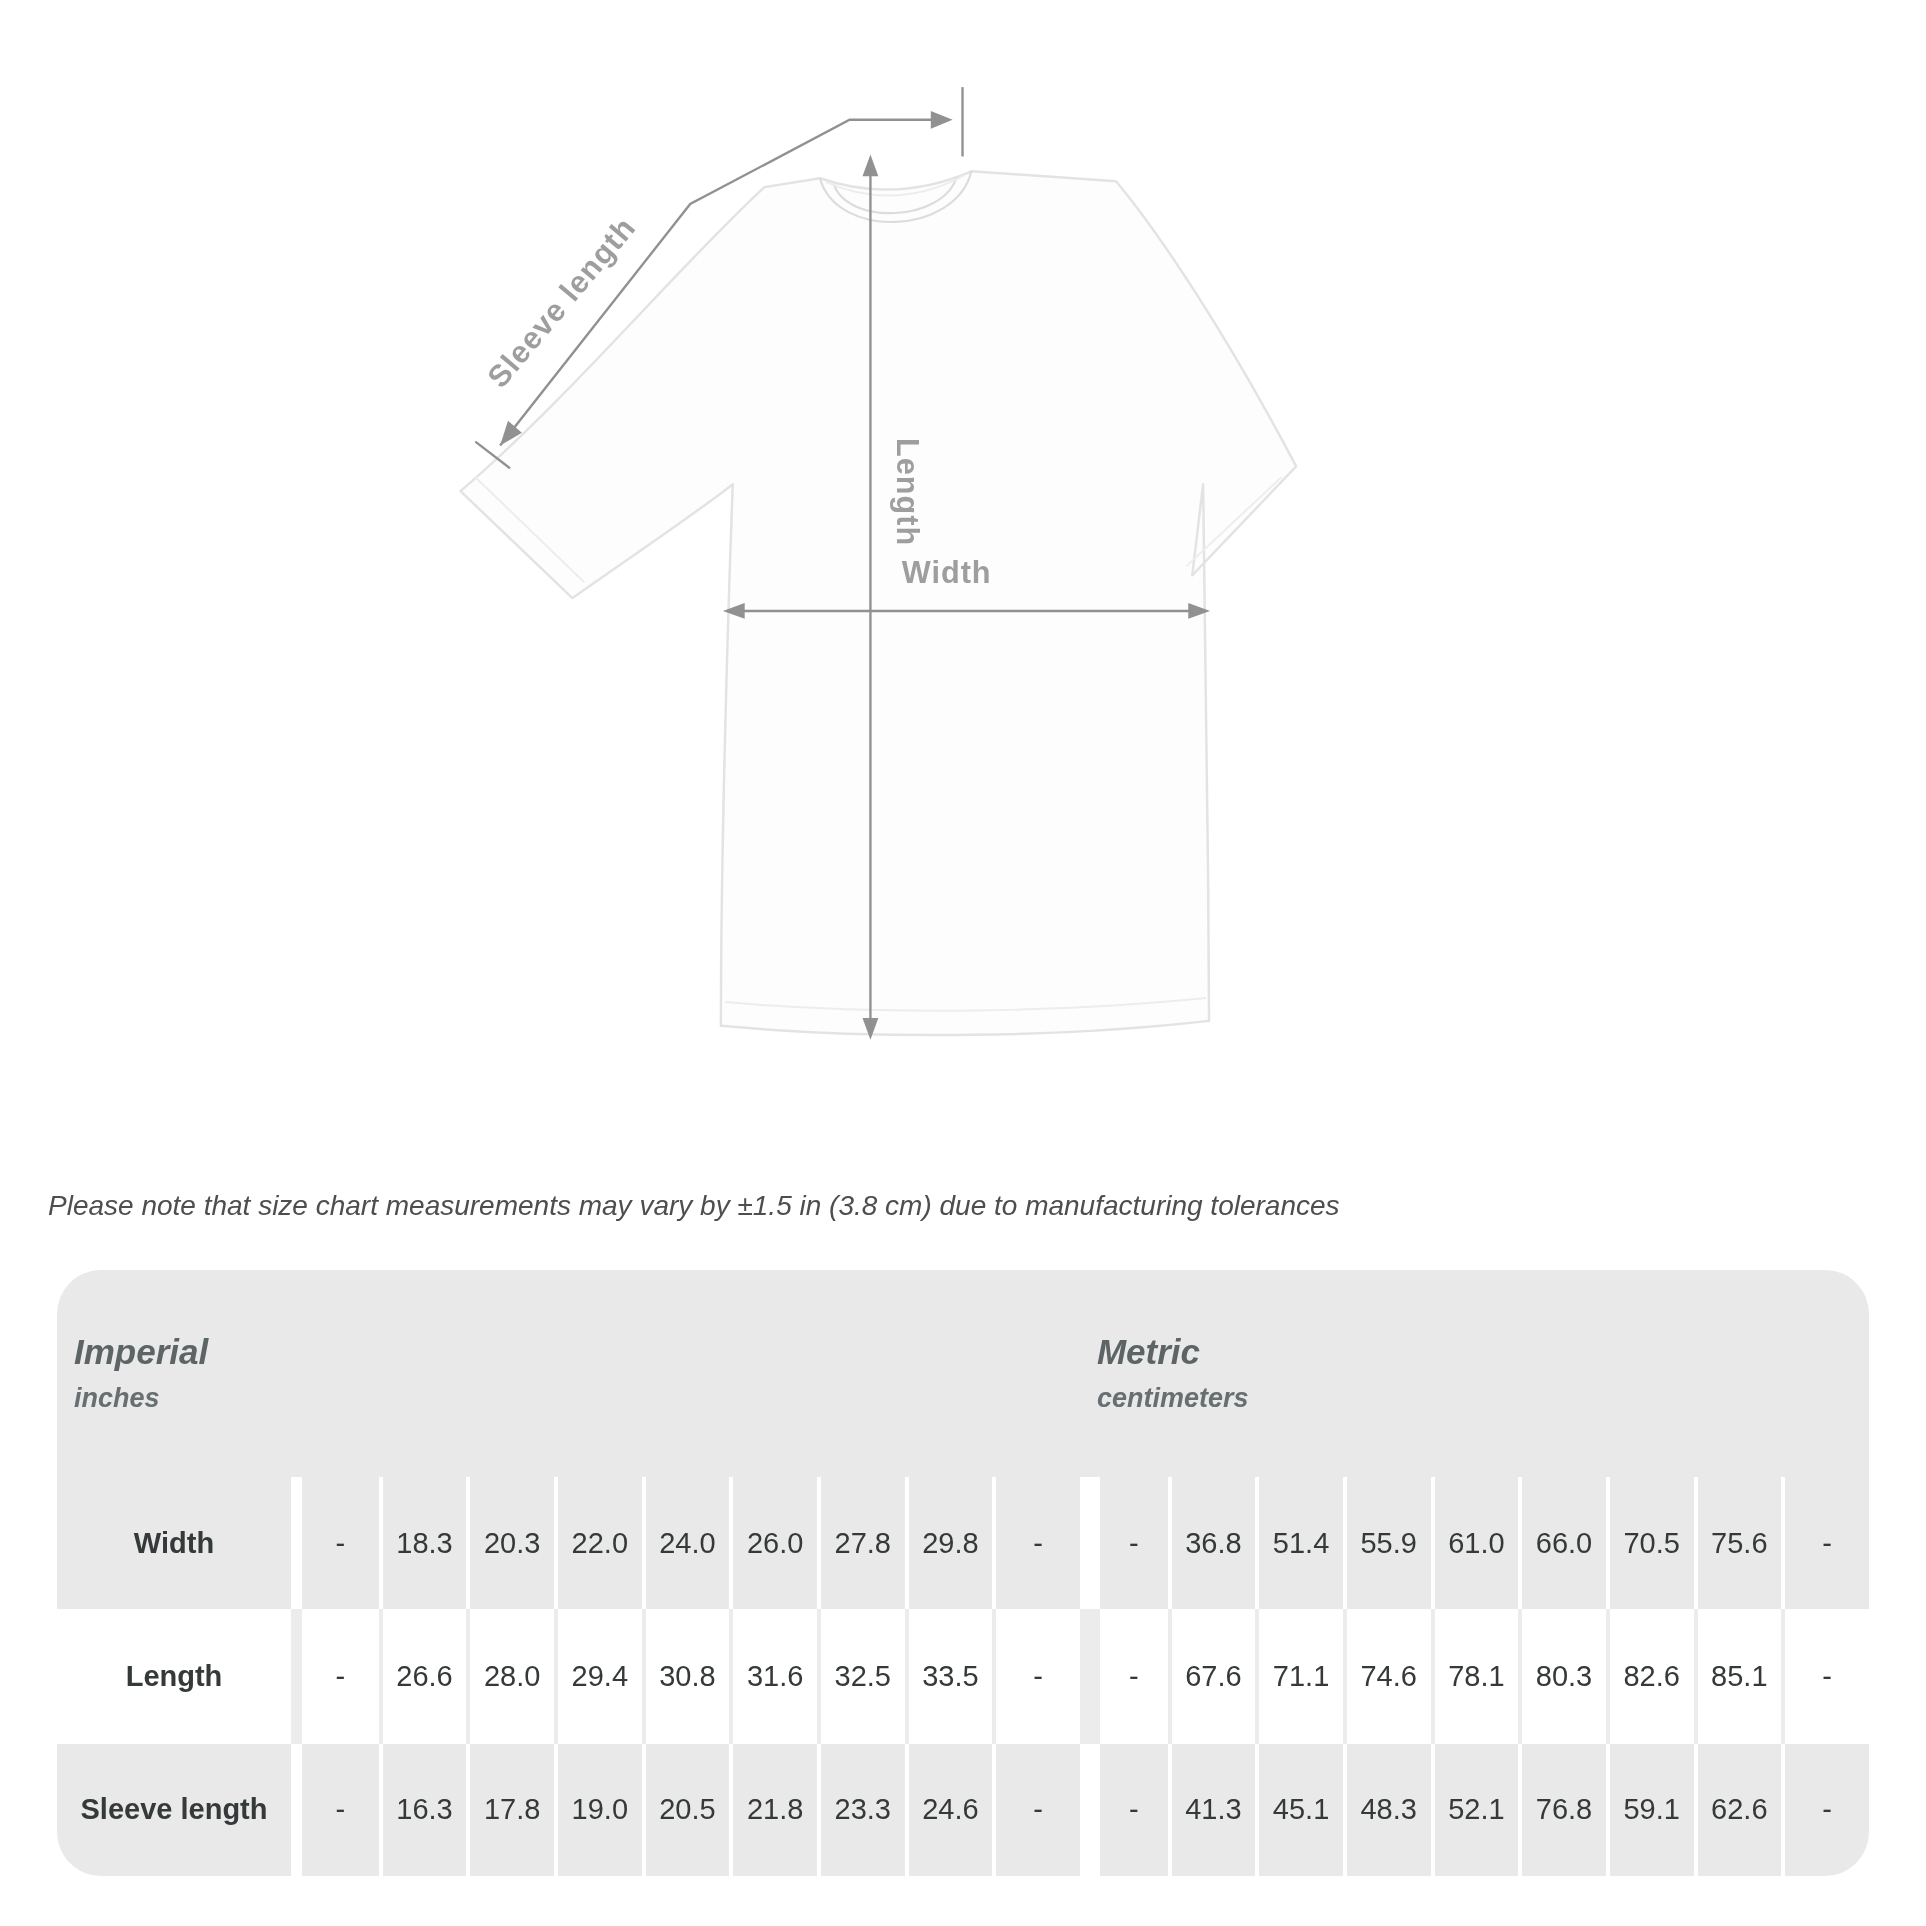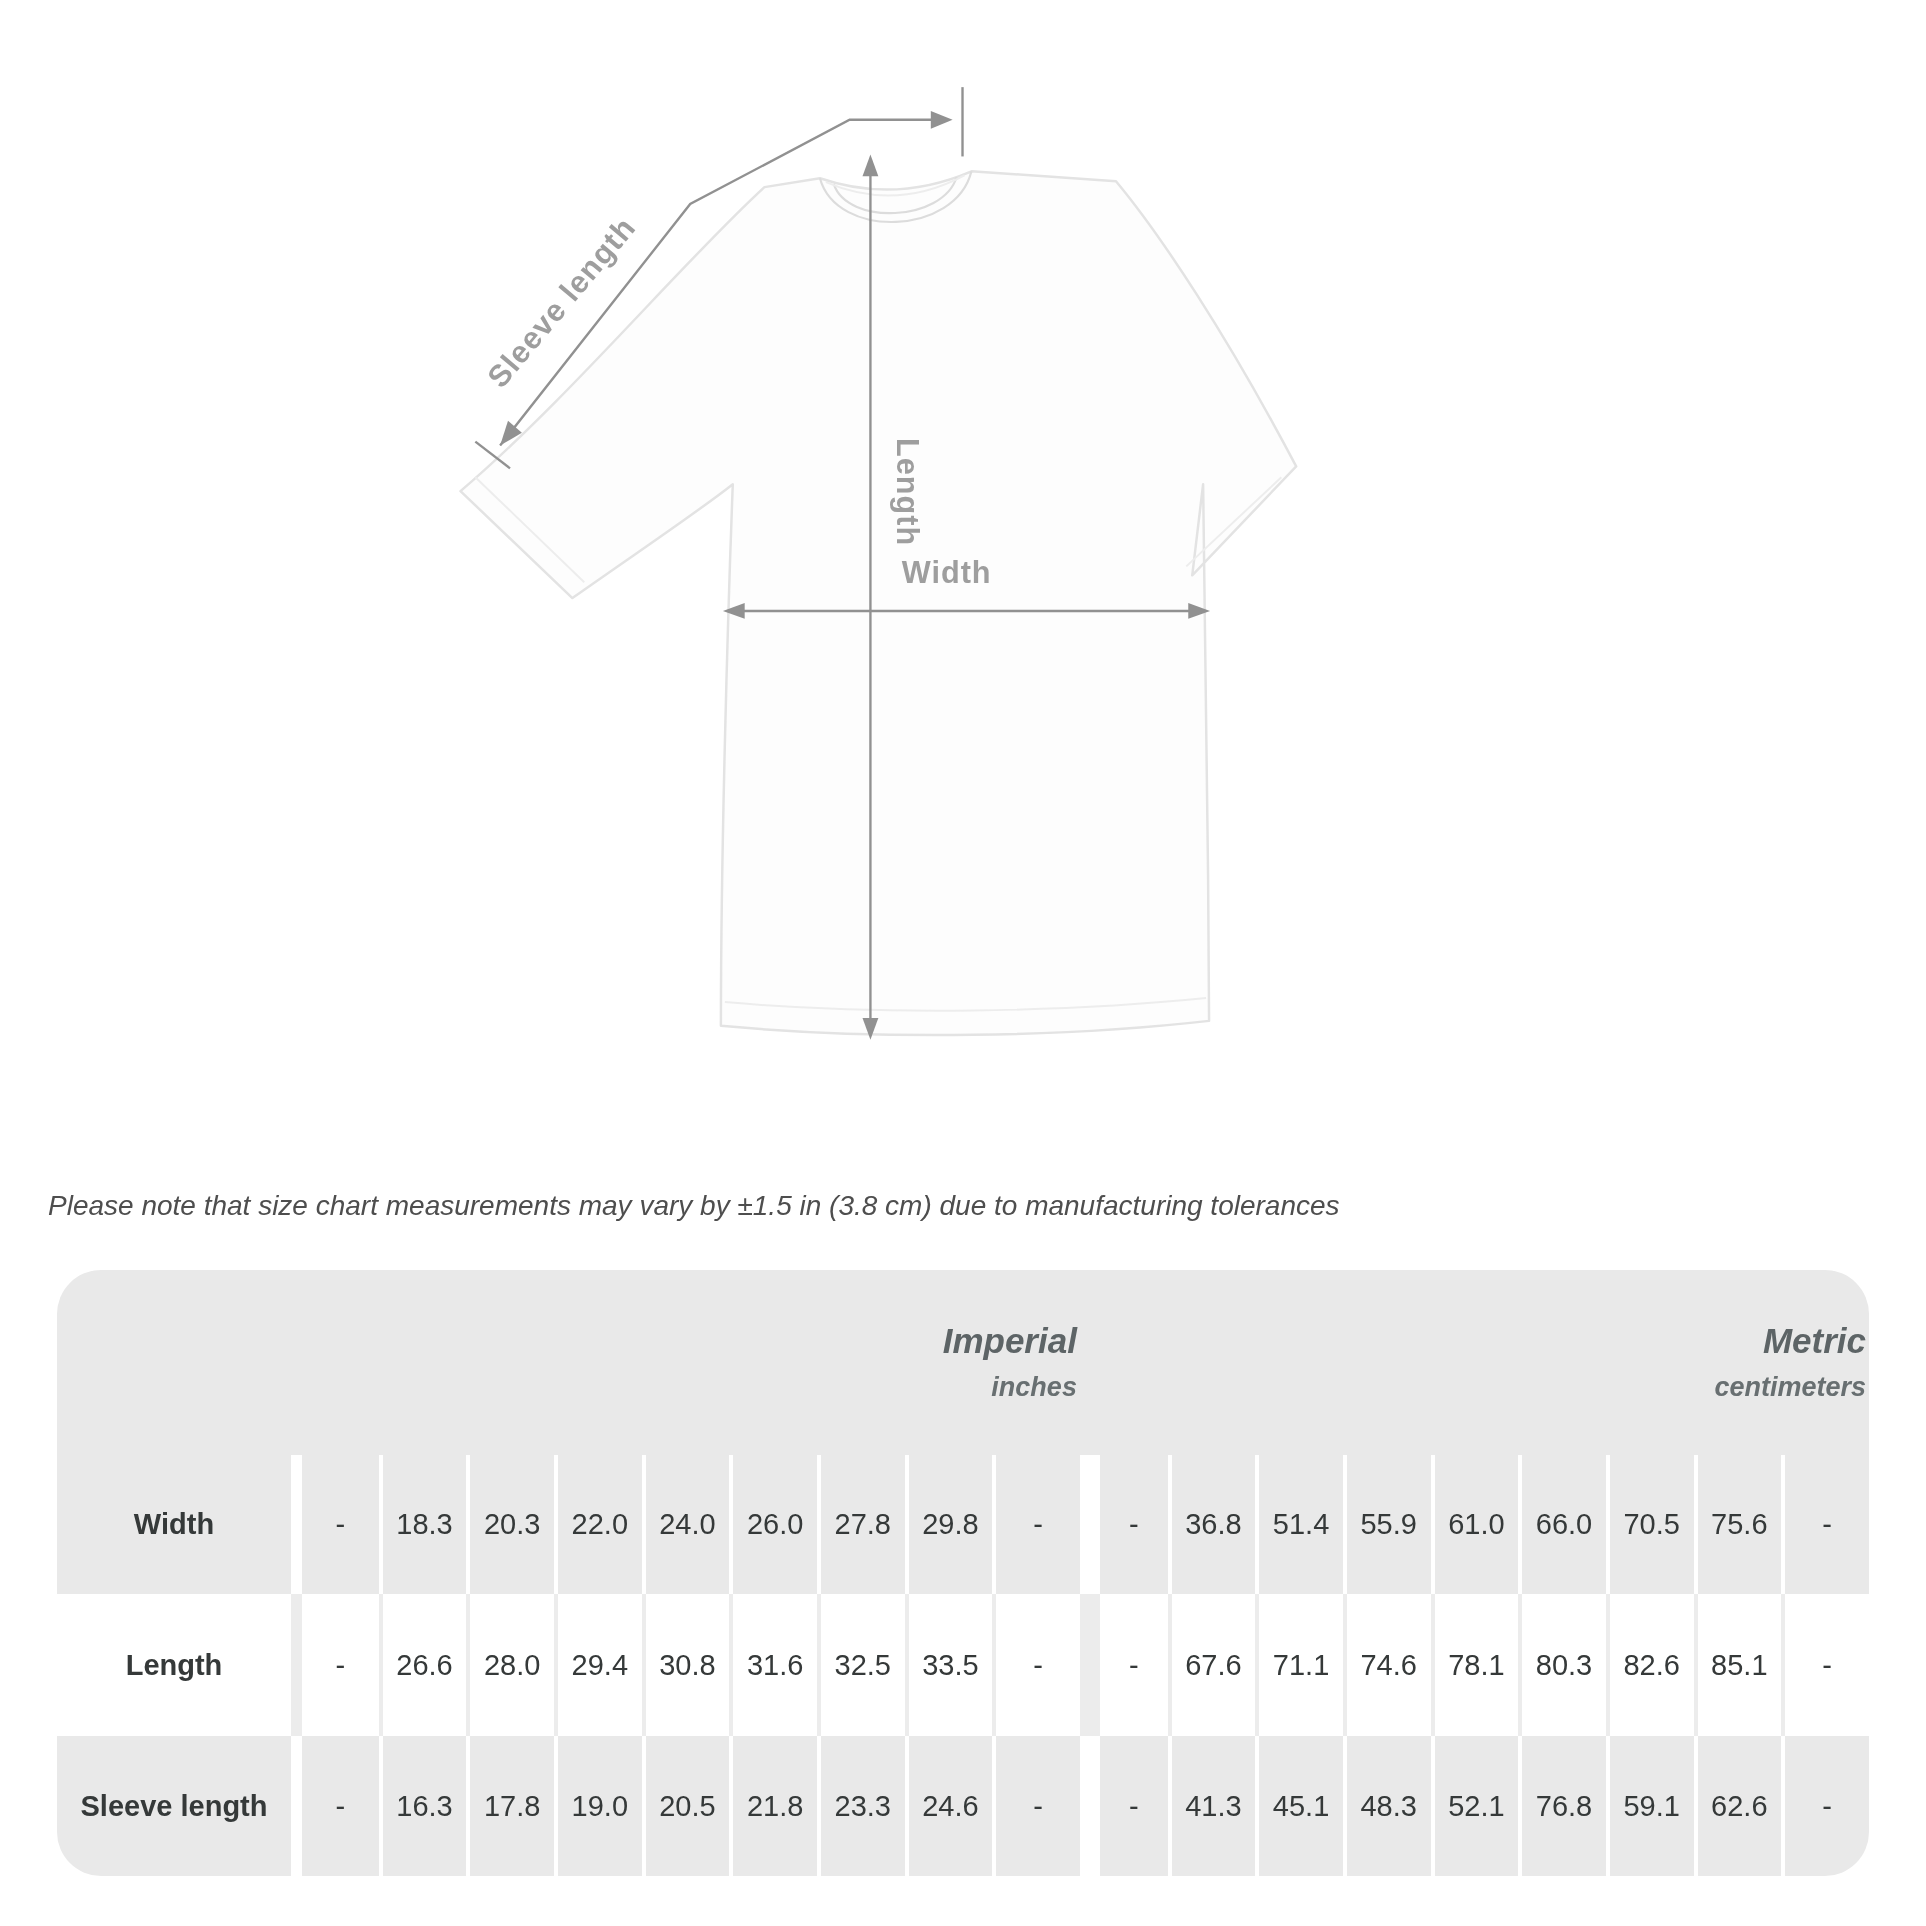--- a/index.html
+++ b/index.html
@@ -33,21 +33,21 @@
   
   #table-wrap{
     position:absolute;left:57px;top:1270px;width:1812px;height:606px;
     border-radius:44px;overflow:hidden;background:#ffffff;
   }
   table.size-table{
     width:100%;height:606px;
     border-collapse:separate;border-spacing:0;table-layout:fixed;
   }
   tr.band th{
-    background:#e9e9e9;height:149px;vertical-align:middle;text-align:right;padding:3px;
+    background:#e9e9e9;height:149px;vertical-align:middle;text-align:left;padding:17px;
   }
   .g-title{font-size:35px;font-weight:bold;font-style:italic;color:#5d6466;line-height:1.1;}
   .g-sub{font-size:27px;font-style:italic;color:#686f71;margin-top:12px;}
   tr.sizes th{
     background:#ffffff;height:105px;padding:0;
     font-size:29px;font-weight:bold;color:#667074;text-align:center;vertical-align:middle;
     border-left:4px solid #ececec;
   }
   tr.sizes th:first-child{border-left:none;}
   tr.data-row td{

